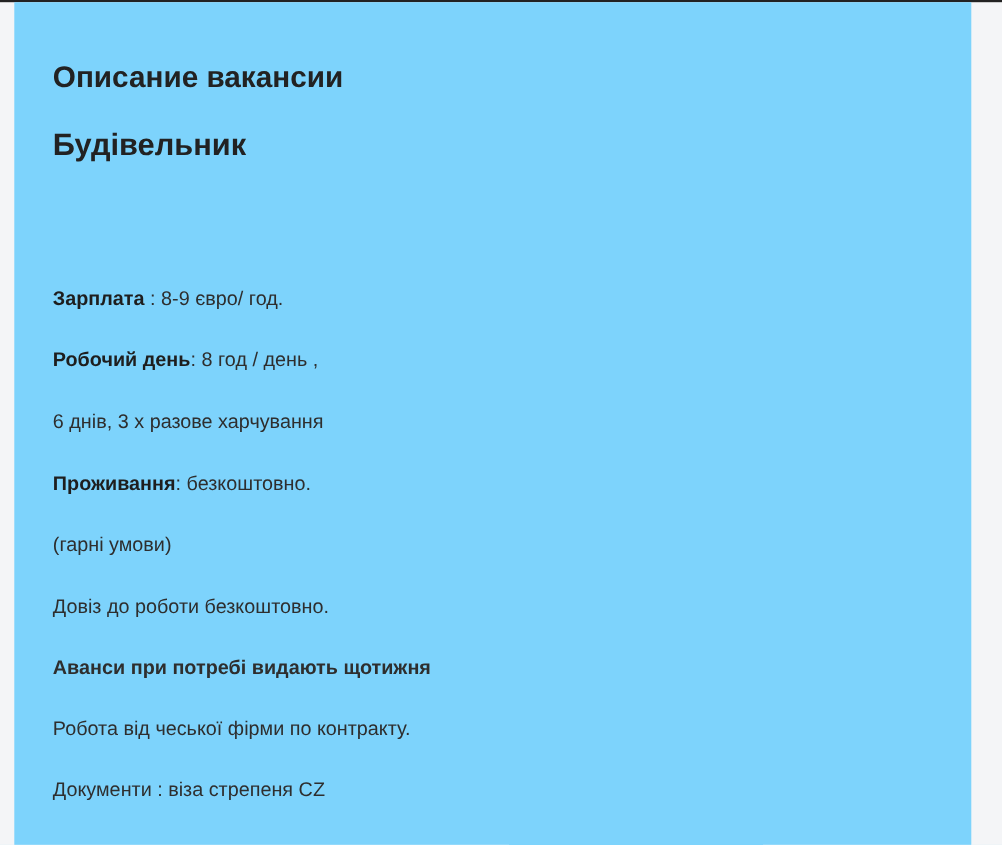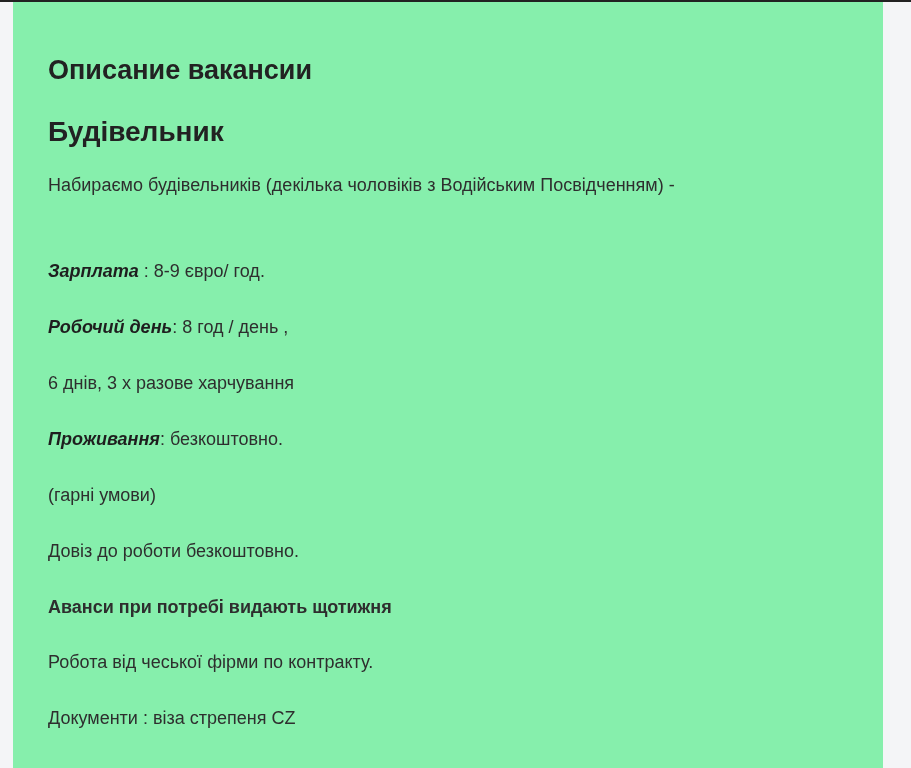--- a/index.html
+++ b/index.html
@@ -16,21 +16,21 @@
       left: 0; top: 0;
       width: 911px; height: 2px;
       background: #222;
     }
     .card {
       position: absolute;
       left: 13px;
       top: 2px;
       width: 870px;
       height: 766px;
-      background: #86efac;
+      background: #7dd3fc;
     }
     .content {
       position: absolute;
       left: 35px;
       top: 0;
       right: 40px;
       color: #2b2b2b;
     }
     .page-title {
       position: absolute;
@@ -51,34 +51,34 @@
       white-space: nowrap;
     }
     .para {
       position: absolute;
       margin: 0;
       font-size: 18px;
       line-height: 30px;
       color: #2e2e2e;
       white-space: nowrap;
     }
-    .para b { color: #1e1e1e; font-weight: bold; font-style: italic; }
+    .para b { color: #1e1e1e; font-weight: bold; }
   </style>
 </head>
 <body>
 
 <div class="top-bar"></div>
 
 <div class="card">
   <div class="content">
     <h1 class="page-title">Описание вакансии</h1>
     <h2 class="job-title">Будівельник</h2>
 
     <p class="para" style="top:168px;">
-      <span>Набираємо будівельників (декілька чоловіків з Водійським Посвідченням) -</span><br>
+      <br>
     </p>
 
     <p class="para" style="top:254px;">
       <b>Зарплата</b><span> : 8-9 євро/ год.</span>
     </p>
 
     <p class="para" style="top:310px;">
       <b>Робочий день</b><span>: 8 год / день ,</span>
     </p>
 

